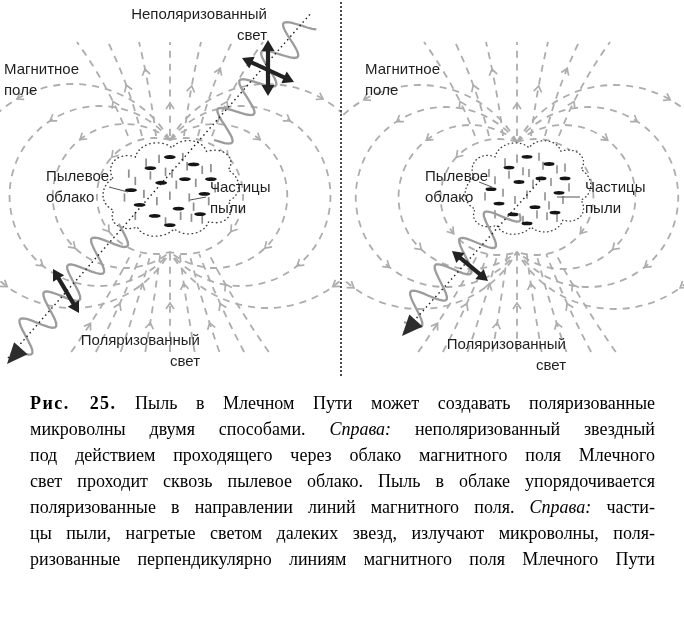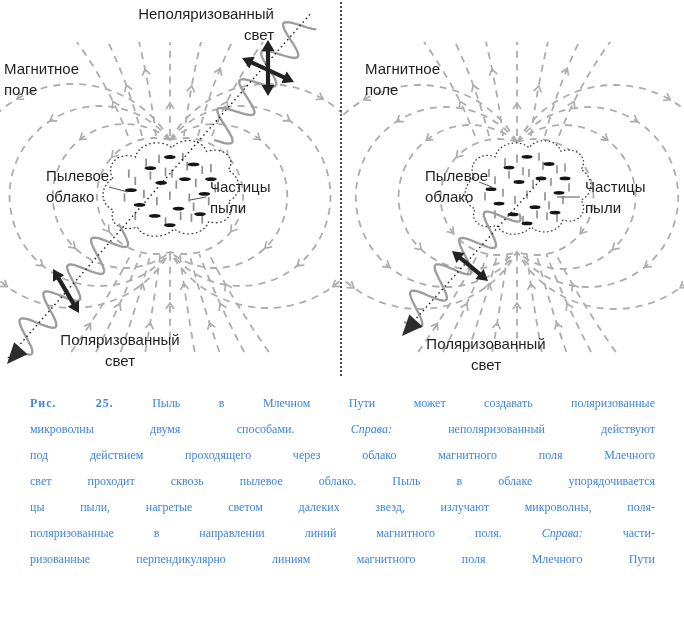--- a/index.html
+++ b/index.html
@@ -5,23 +5,23 @@
   html,body{margin:0;padding:0;background:#fff;}
   .page{position:relative;width:684px;height:626px;background:#fff;overflow:hidden;
         font-family:"Liberation Sans",sans-serif;color:#1a1a1a;}
   .figure{position:relative;width:684px;height:380px;}
   .panel{position:absolute;top:0;width:342px;height:380px;}
   .panel.left{left:0;} .panel.right{left:342px;}
   .panel svg{position:absolute;left:0;top:0;}
   .divider{position:absolute;left:340px;top:2px;height:374px;width:0;
            border-left:2px dotted #4a4a4a;}
   .lbl{position:absolute;font-size:15px;line-height:21px;color:#1f1f1f;white-space:nowrap;}
-  .lbl.right{text-align:right;} .lbl.center{text-align:center;}
+  .lbl.right{text-align:right;} .lbl.center{text-align:right;}
   .caption{margin:10px 29px 17px 30px;width:625px;font-family:"Liberation Serif",serif;
-           font-size:12px;line-height:26px;color:#3b82f6;}
+           font-size:18px;line-height:26px;color:#000000;}
   .cap-line{white-space:normal;}
   .cap-line.jl{text-align:justify;text-align-last:justify;}
   .seg-b{font-weight:bold;letter-spacing:.08em;}
   .seg-i{font-style:italic;}
 </style>
 </head>
 <body>
 
 <div class="page">
   <div class="figure">
@@ -143,21 +143,21 @@
               <polygon points="294,82 281.3,83.3 286.7,71.5" fill="#222222"></polygon>
               <polygon points="242,58 254.7,56.7 249.3,68.5" fill="#222222"></polygon>
             </g>
             <g>
               <line x1="57.069834497013126" y1="275.8874122257145" x2="74.93016550298687" y2="306.1125877742855" stroke="#222222" stroke-width="4.2"></line>
               <polygon points="79,313 67.8,306.8 79.0,300.2" fill="#222222"></polygon>
               <polygon points="53,269 64.2,275.2 53.0,281.8" fill="#222222"></polygon>
             </g>
           </g>
         </svg>
-      <div class="lbl right" style="left:122px;top:3px;width:152px">
+      <div class="lbl right" style="left:115px;top:3px;width:152px">
         <div>Неполяризованный</div>
         <div>свет</div>
       </div>
       <div class="lbl" style="left:4px;top:58px">
         <div>Магнитное</div>
         <div>поле</div>
       </div>
       <div class="lbl" style="left:46px;top:165px">
         <div>Пылевое</div>
         <div>облако</div>
@@ -303,20 +303,20 @@
       </div>
       <div class="lbl center" style="left:64px;top:333px;width:160px">
         <div>Поляризованный</div>
         <div>свет</div>
       </div>
     </div>
   </div>
 
   <div class="caption" id="caption">
       <div class="cap-line jl"><span class="seg-b">Рис. 25.</span><span> Пыль в Млечном Пути может создавать поляризованные</span></div>
-      <div class="cap-line jl"><span>микроволны двумя способами. </span><span class="seg-i">Справа:</span><span> неполяризованный действуют</span></div>
+      <div class="cap-line jl"><span>микроволны двумя способами. </span><span class="seg-i">Справа:</span><span> неполяризованный звездный</span></div>
       <div class="cap-line jl"><span>под действием проходящего через облако магнитного поля Млечного</span></div>
       <div class="cap-line jl"><span>свет проходит сквозь пылевое облако. Пыль в облаке упорядочивается</span></div>
+      <div class="cap-line jl"><span>поляризованные в направлении линий магнитного поля. </span><span class="seg-i">Справа:</span><span> части-</span></div>
       <div class="cap-line jl"><span>цы пыли, нагретые светом далеких звезд, излучают микроволны, поля-</span></div>
-      <div class="cap-line jl"><span>поляризованные в направлении линий магнитного поля. </span><span class="seg-i">Справа:</span><span> части-</span></div>
       <div class="cap-line jl"><span>ризованные перпендикулярно линиям магнитного поля Млечного Пути</span></div>
     </div>
 </div>
 
 </body></html>

